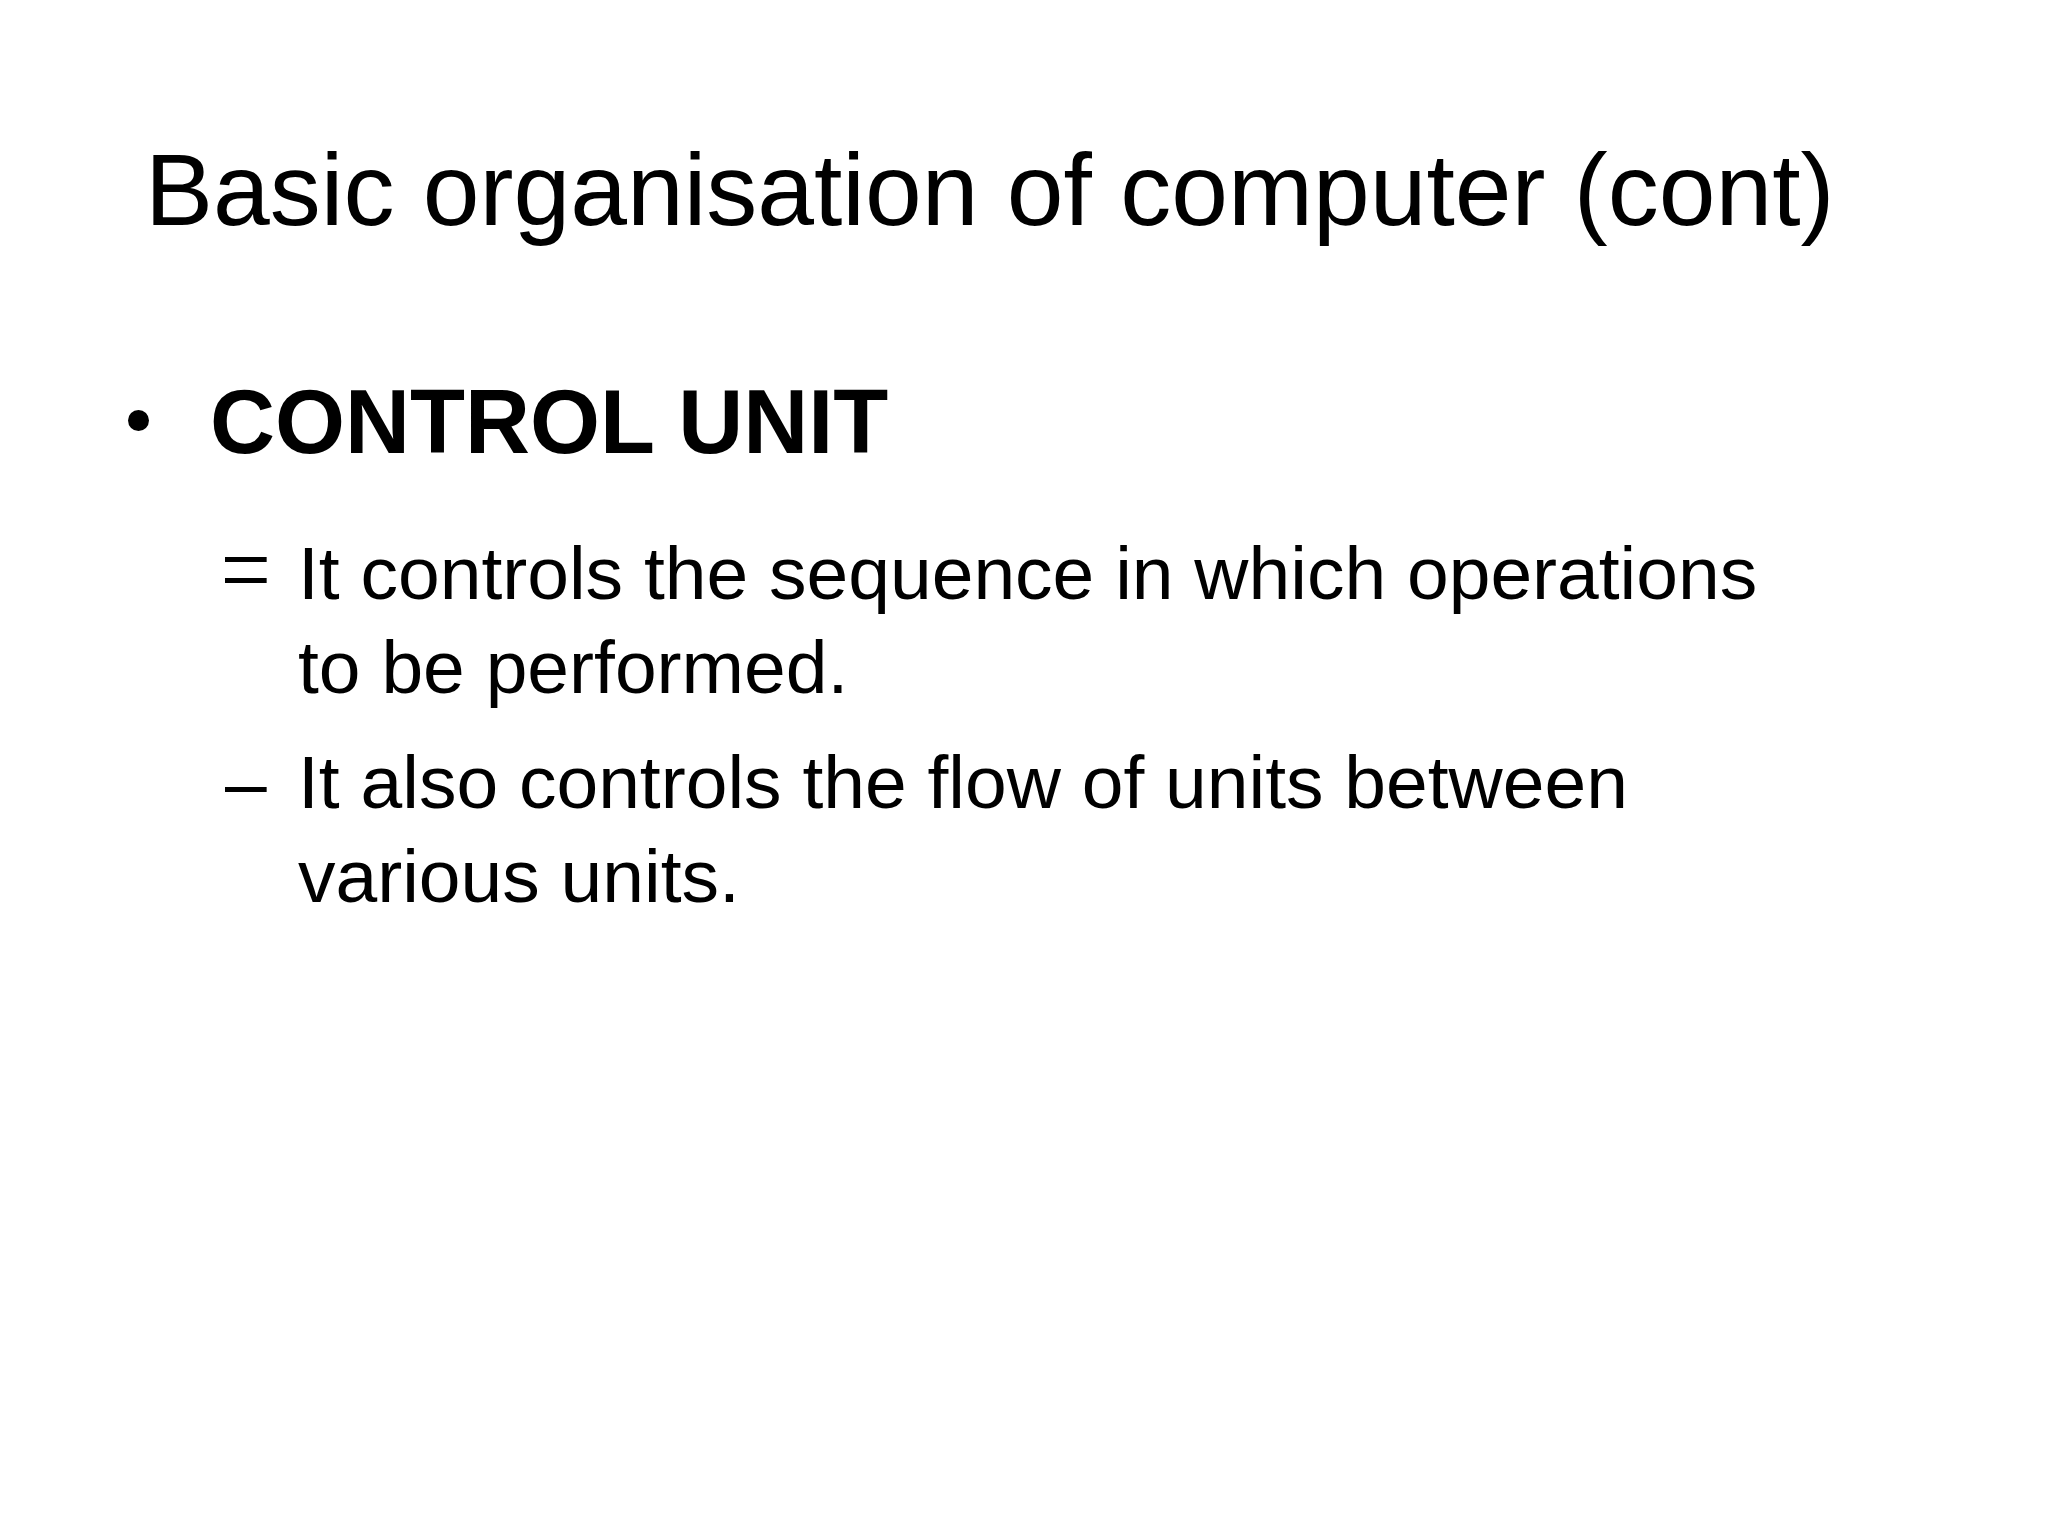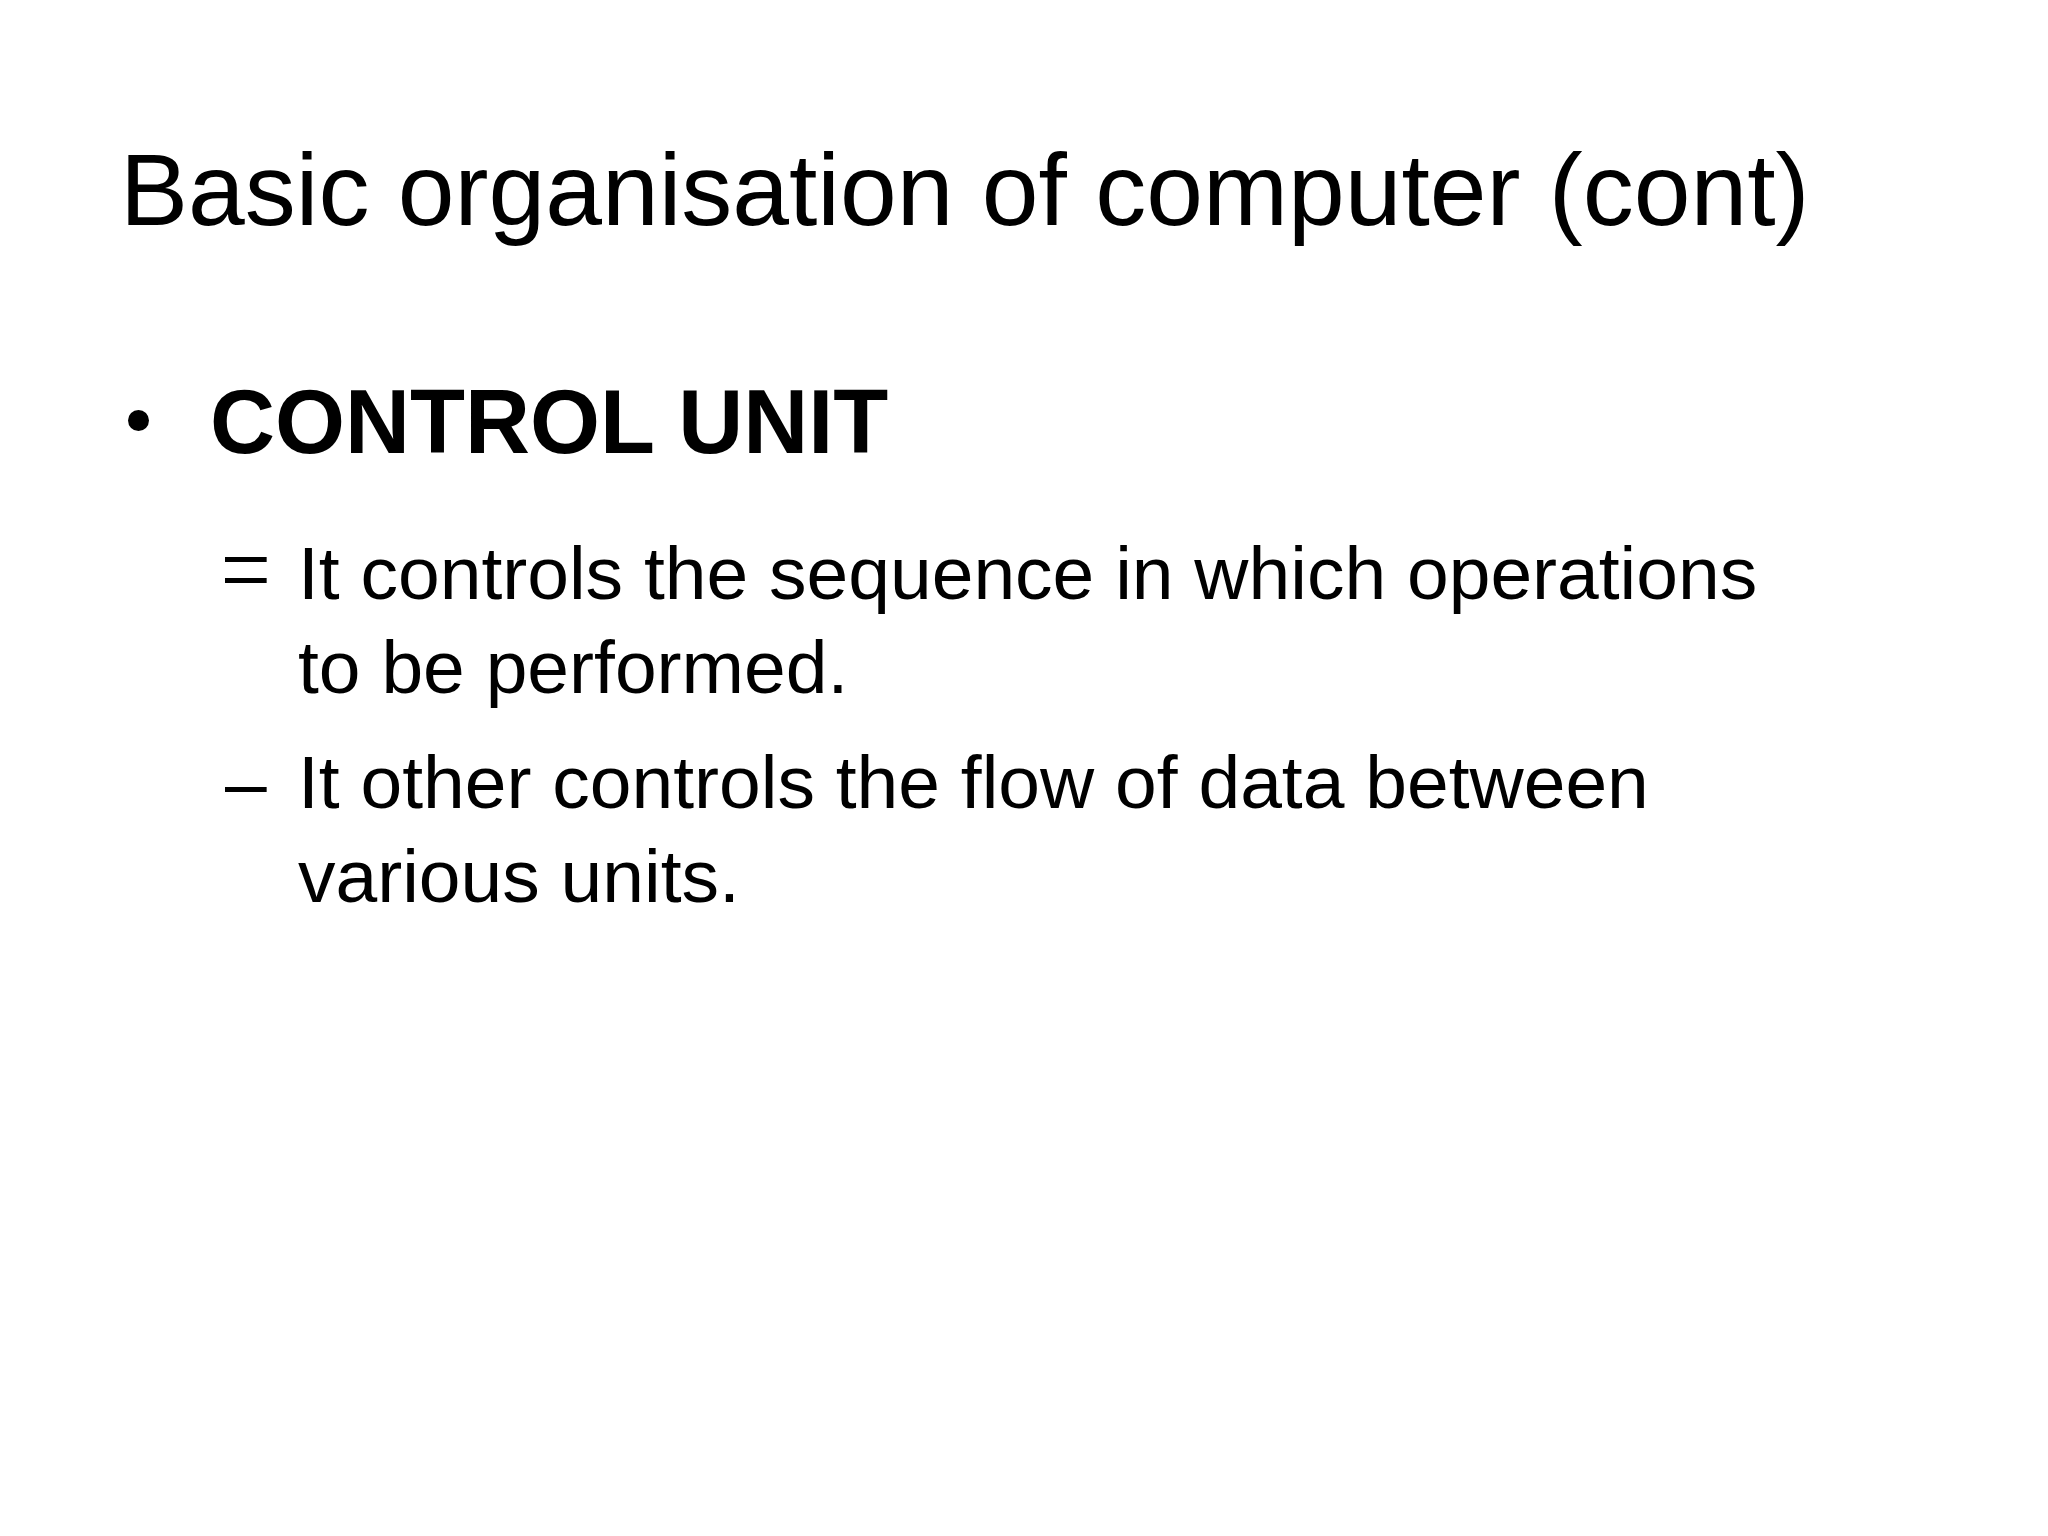--- a/index.html
+++ b/index.html
@@ -15,21 +15,21 @@
   }
   .slide {
     position: relative;
     width: 2048px;
     height: 1536px;
     background: #ffffff;
     overflow: hidden;
   }
   .title {
     position: absolute;
-    left: 120px;
+    left: 145px;
     top: 139px;
     margin: 0;
     font-size: 102px;
     font-weight: 400;
     line-height: 1;
     white-space: nowrap;
     color: #000000;
   }
   .bullet1 {
     position: absolute;
@@ -93,17 +93,17 @@
   <ul class="sub-list">
     <li>
       <span class="dash">–</span>
     </li>
     <li>
       <span class="dash">–</span>
       <span>It controls the sequence in which operations to be performed.</span>
     </li>
     <li>
       <span class="dash">–</span>
-      <span>It other controls the flow of data between various units.</span>
+      <span>It also controls the flow of units between various units.</span>
     </li>
   </ul>
 
 </div>
 
 </body></html>

